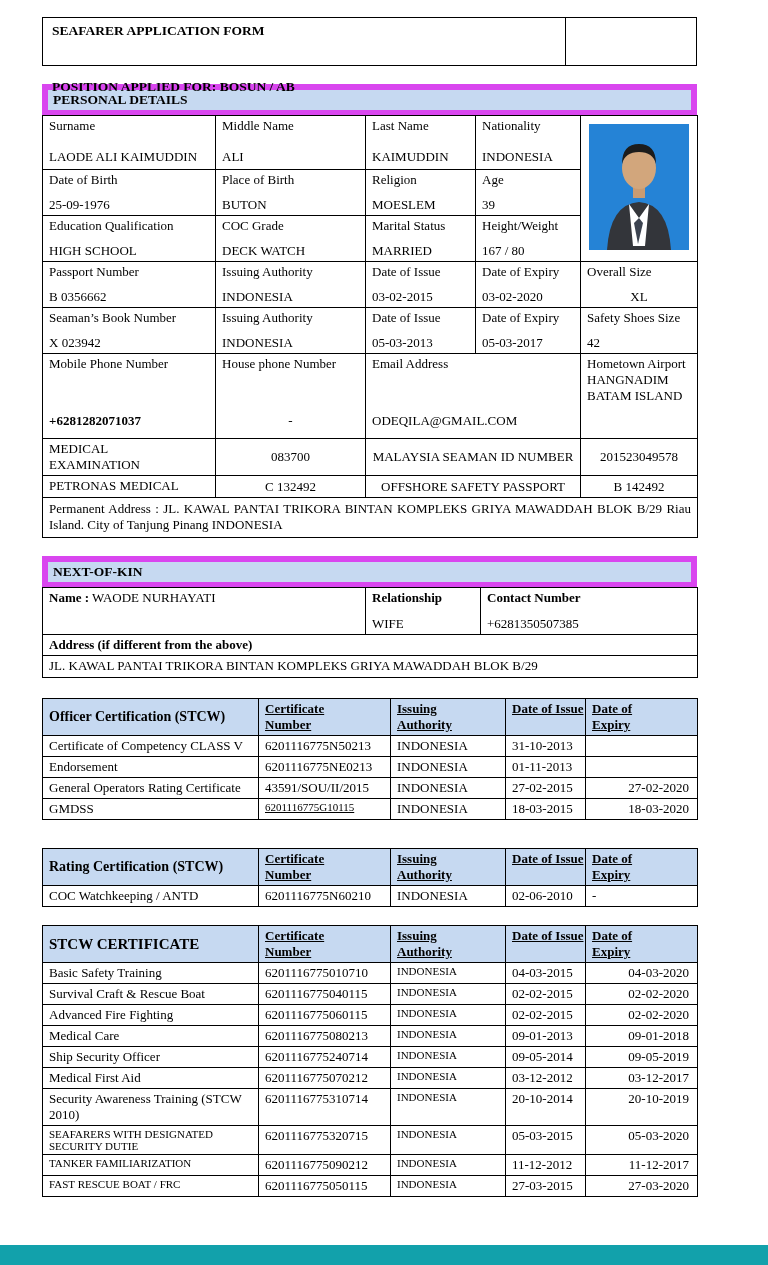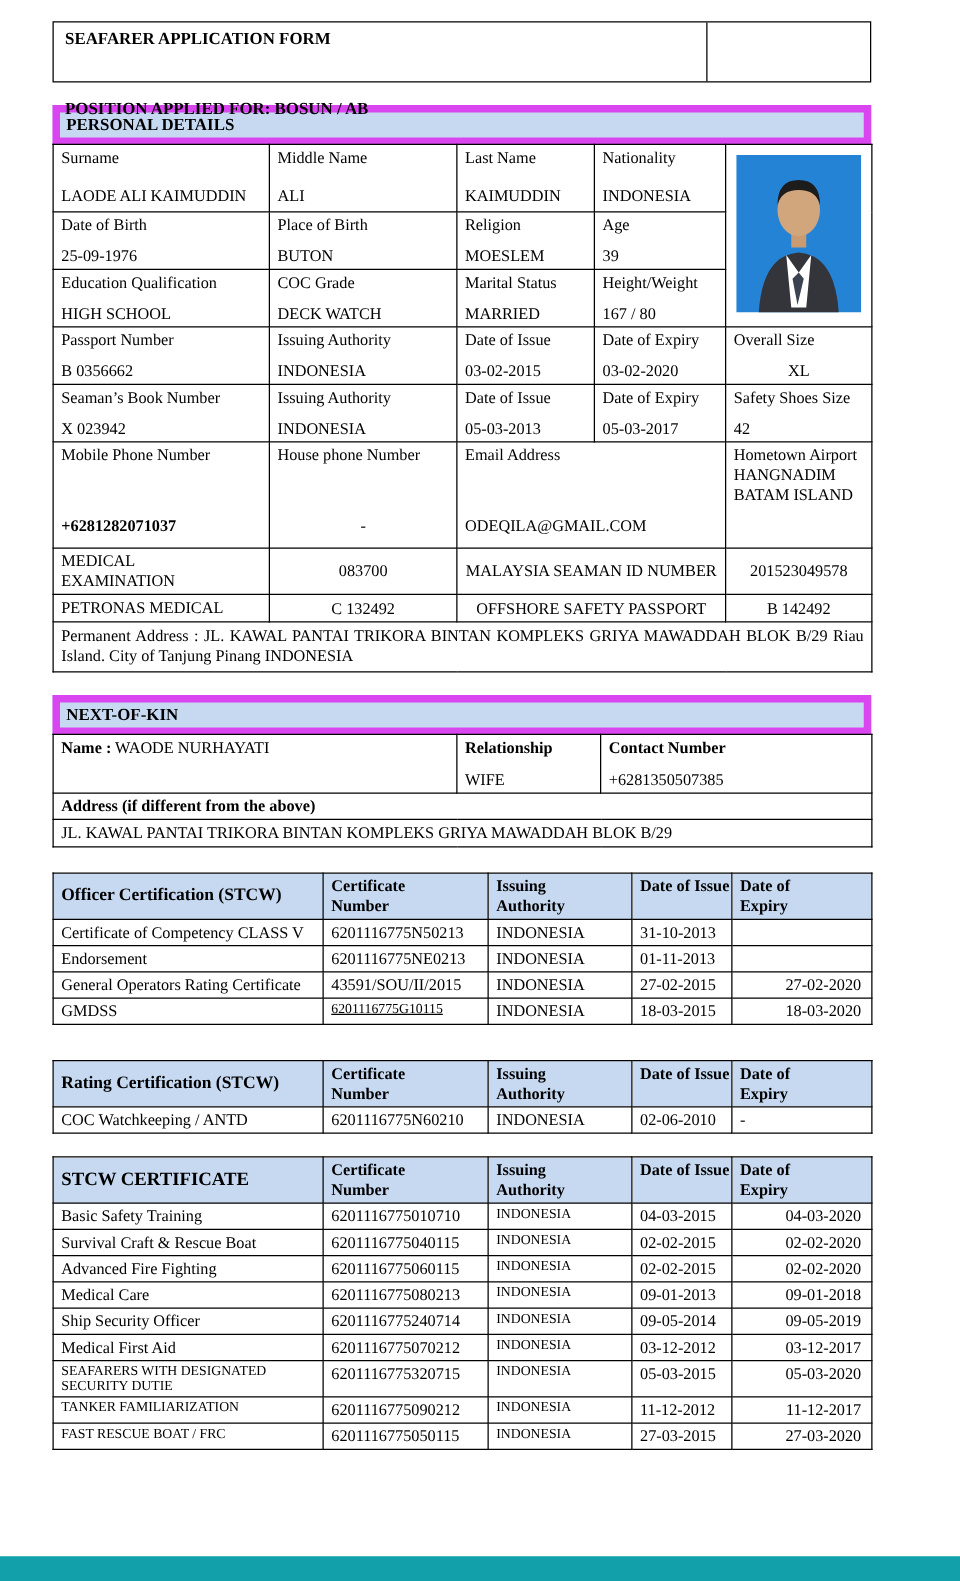--- a/index.html
+++ b/index.html
@@ -39,21 +39,21 @@
   .photo-cell{vertical-align:middle;text-align:center;padding:4px;}
 
   tr.nk1 td{height:46px;} tr.nk1 .val{margin-top:10px;}
   tr.nk2 td{height:20px;} tr.nk3 td{height:22px;}
 
   
   .ct td{height:21px;}
   .ct .thead-row td{background:#c6d9f1;font-weight:bold;height:36px;}
   .tbl-title{vertical-align:middle;font-size:14px;}
   .stcw .tbl-title{font-size:15px;}
-  .hspan{display:block;width:80px;}
+  .hspan{display:block;width:80px;text-decoration:underline;}
   .c-exp{text-align:right;padding-right:8px;}
   .rating .c-exp{text-align:left;}
   .stcw .c-auth{font-size:11px;}
   .name-small{font-size:11px;}
   .num-underline{font-size:11px;text-decoration:underline;}
   .mt20{margin-top:20px;} .mt28{margin-top:28px;} .mt18{margin-top:18px;}
 
   .footer-bar{position:absolute;left:0;bottom:0;width:768px;height:20px;background:#12a1ab;}
 </style>
 </head>
@@ -422,20 +422,27 @@
         <td class="c-exp">09-05-2019</td>
       </tr>
       <tr>
         <td class="c-name">Medical First Aid</td>
         <td class="c-num">6201116775070212</td>
         <td class="c-auth">INDONESIA</td>
         <td class="c-iss">03-12-2012</td>
         <td class="c-exp">03-12-2017</td>
       </tr>
       <tr>
+        <td class="c-name">Security Awareness Training (STCW 2010)</td>
+        <td class="c-num">6201116775310714</td>
+        <td class="c-auth">INDONESIA</td>
+        <td class="c-iss">20-10-2014</td>
+        <td class="c-exp">20-10-2019</td>
+      </tr>
+      <tr>
         <td class="c-name name-small">SEAFARERS WITH DESIGNATED SECURITY DUTIE</td>
         <td class="c-num">6201116775320715</td>
         <td class="c-auth">INDONESIA</td>
         <td class="c-iss">05-03-2015</td>
         <td class="c-exp">05-03-2020</td>
       </tr>
       <tr>
         <td class="c-name name-small">TANKER FAMILIARIZATION</td>
         <td class="c-num">6201116775090212</td>
         <td class="c-auth">INDONESIA</td>

